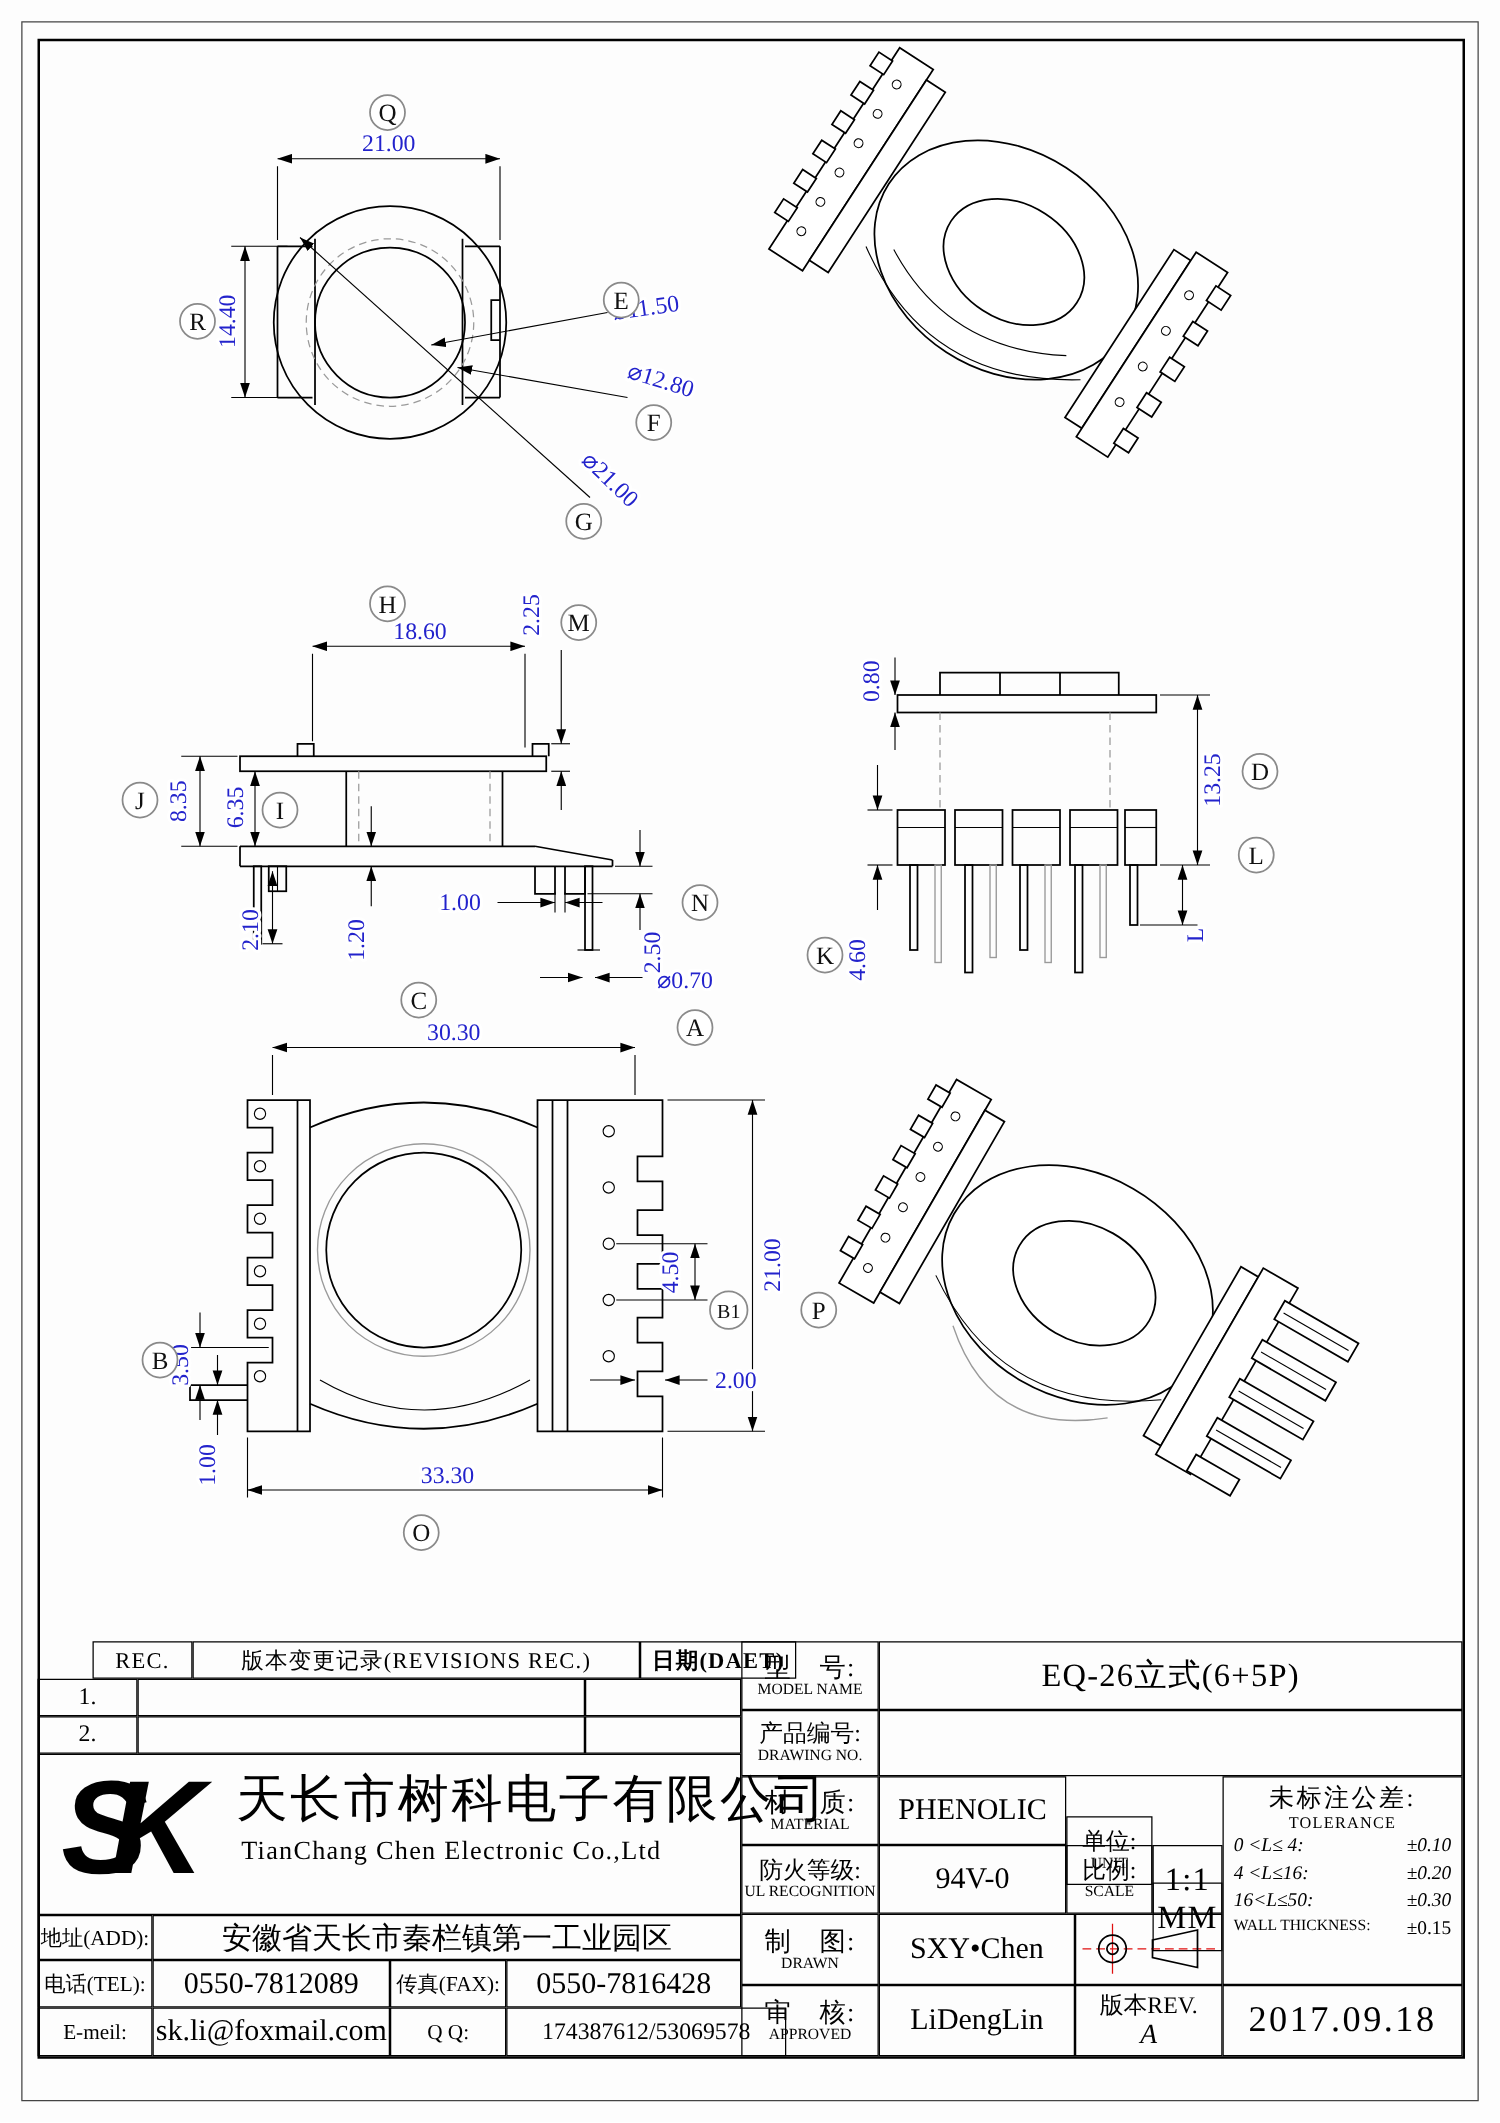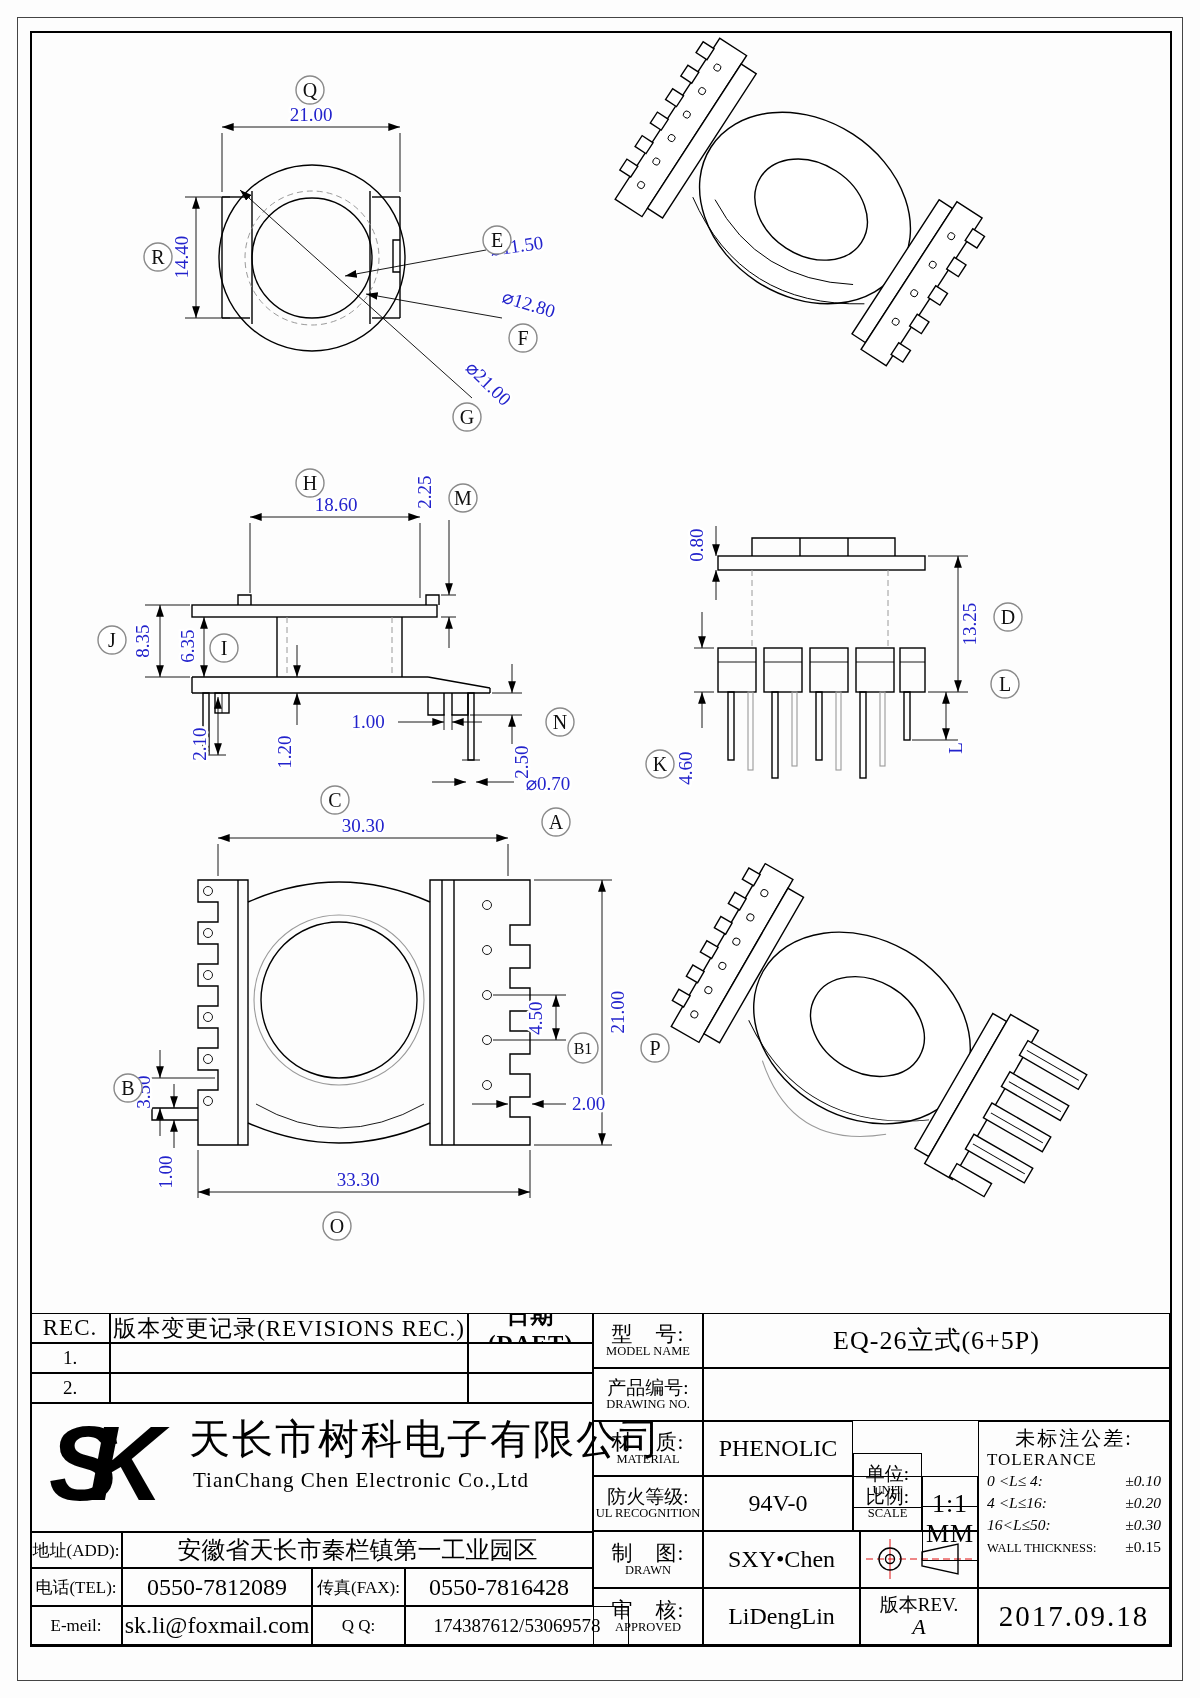--- a/index.html
+++ b/index.html
@@ -22,39 +22,39 @@
   .bal circle{fill:#fff;stroke:#8a8a8a;stroke-width:1.4px;}
   .bal text{fill:#111;font-family:"Liberation Serif",serif;font-size:20px;text-anchor:middle;stroke:none;}
   .bal .small{font-size:16px;}
 
   
   .cell{position:absolute;border:1.6px solid #000;box-sizing:border-box;display:flex;
         align-items:center;justify-content:center;text-align:center;overflow:hidden;background:#fff0;}
   .lab17{font-size:17px;}
   .val19{font-size:19px;}
   .val20{font-size:24px;}
-  .hdr19{font-size:23px;letter-spacing:1px;}
+  .hdr19{font-size:18px;letter-spacing:1px;margin-left:44px;}
   .stack{display:flex;flex-direction:column;align-items:center;justify-content:center;line-height:1.05;}
   .cn21{font-size:21px;letter-spacing:1px;}
   .cn19{font-size:19px;}
   .en12{font-size:12.5px;letter-spacing:0px;}
   .big26{font-size:26px;letter-spacing:1px;}
   .big24{font-size:24px;}
   .date28{font-size:29px;letter-spacing:2px;}
   .company{position:absolute;left:30px;top:1403px;width:563px;height:129px;border:1.6px solid #000;box-sizing:border-box;}
   .logo{position:absolute;left:18px;top:2px;font-family:"Liberation Sans",sans-serif;font-weight:900;
         font-style:italic;font-size:104px;letter-spacing:-30px;line-height:1.1;transform:scaleY(1.02);}
   .cname{position:absolute;left:158px;top:8px;font-size:41px;letter-spacing:2px;white-space:nowrap;}
   .cname-en{position:absolute;left:162px;top:64px;font-size:21px;letter-spacing:1px;white-space:nowrap;}
   .tolbox{position:absolute;left:978px;top:1421px;width:192px;height:167px;border:1.6px solid #000;
           box-sizing:border-box;padding:3px 8px 0 8px;}
   .tol-title{font-size:20px;text-align:center;letter-spacing:2px;}
-  .tol-sub{font-size:17px;letter-spacing:1px;margin-top:-2px;}
+  .tol-sub{font-size:13px;text-align:center;letter-spacing:1px;margin-top:-2px;}
   .tol-row{display:flex;justify-content:space-between;font-style:italic;font-size:15.5px;line-height:1.42;}
-  .tol-row.wall{font-style:normal;font-size:12.5px;align-items:flex-end;}
+  .tol-row.wall{font-style:normal;font-size:12.5px;align-items:flex-start;}
   .tol-row .tv{font-size:15.5px;}
   .revcell{line-height:1.1;}
   .rev-a{font-style:italic;font-size:22px;}
 </style>
 </head>
 <body>
 
 <div class="sheet">
   <div class="border-outer"></div>
   <div class="border-inner"></div>

